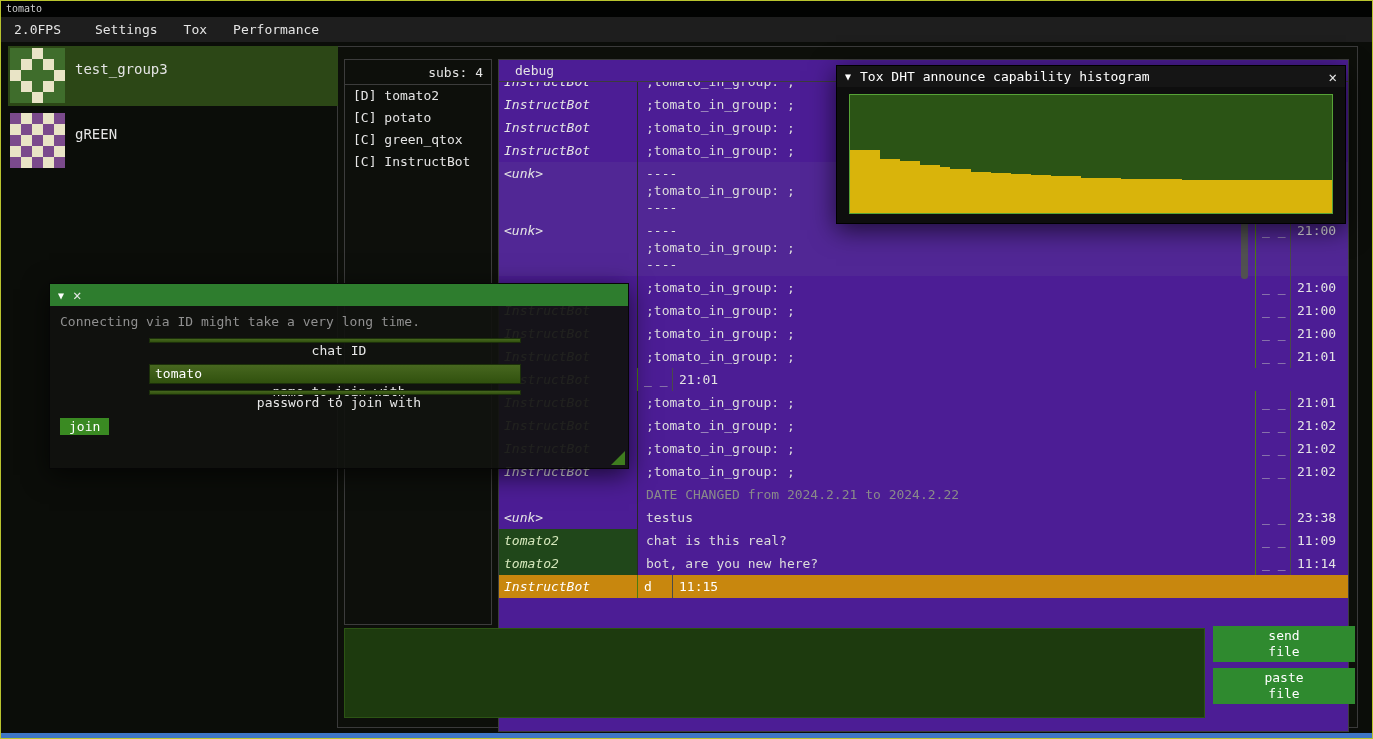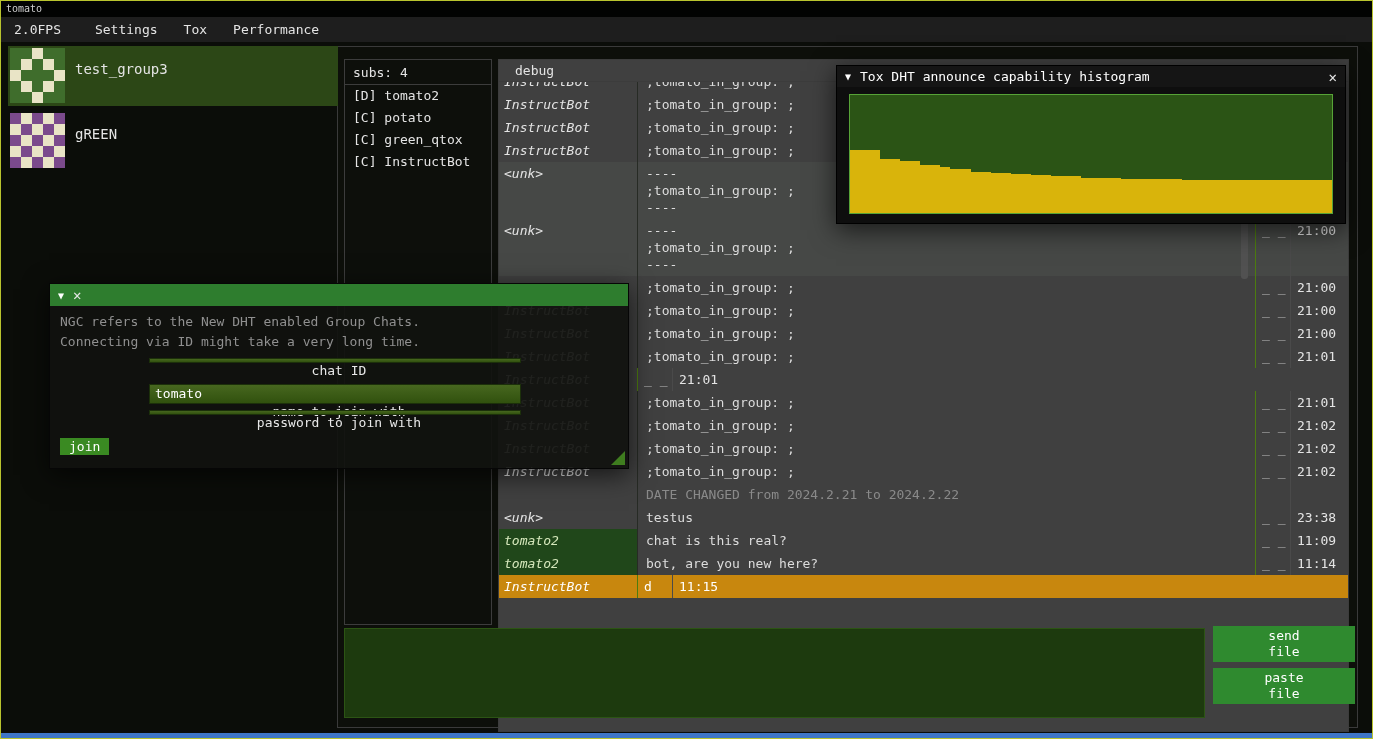--- a/index.html
+++ b/index.html
@@ -23,26 +23,26 @@
   .sidebar{position:absolute;left:7px;top:45px;width:330px;}
   .group{display:flex;height:60px;margin-bottom:5px;padding:2px;box-sizing:border-box;}
   .group.selected{background:#2c4716;}
   .avatar{width:55px;height:55px;display:grid;grid-template-columns:repeat(5,1fr);
     grid-template-rows:repeat(5,1fr);margin-right:10px;flex:none;}
   .group-name{font-size:14px;margin-top:13px;}
 
   
   .members{position:absolute;left:343px;top:58px;width:148px;height:566px;
     border:1px solid #3c3c3c;box-sizing:border-box;background:#0d0f0b;}
-  .members-header{padding:5px 8px 4px 8px;border-bottom:1px solid #3c3c3c;}
+  .members-header{padding:5px 8px 4px 8px;border-bottom:1px solid #3c3c3c;text-align:right;}
   .member{padding:2px 8px;line-height:18px;}
 
   
   .chat-panel{position:absolute;left:497px;top:58px;width:851px;height:673px;
-    border:1px solid #3c3c3c;box-sizing:border-box;background:#404040;overflow:hidden;}
+    border:1px solid #3c3c3c;box-sizing:border-box;background:#4c1d95;overflow:hidden;}
   .chat-tab-bar{height:21px;border-bottom:1px solid #3c3c3c;}
   .chat-tab{display:inline-block;padding:0 10px 0 16px;line-height:21px;}
   .chat-log{position:absolute;left:0;top:22px;right:0;bottom:0;overflow:hidden;}
   .crow{display:flex;align-items:stretch;}
   .chat-log .crow:first-child{margin-top:-12px;}
   .cell-name{width:138px;flex:none;padding:3px 0 3px 5px;line-height:17px;box-sizing:border-box;font-style:italic;}
   .cell-msg{flex:1;padding:3px 0 3px 8px;line-height:17px;border-left:1px solid #272b25;
     box-sizing:border-box;color:#dcdcdc;}
   .cell-msg div{white-space:pre;}
   .cell-flags{width:35px;flex:none;border-left:1px solid #4d7c0f;padding:3px 0 3px 6px;
@@ -419,21 +419,20 @@
         </div>
     </div>
   </div>
 
   <div class="float-window join-window">
     <div class="win-title">
       <span class="arrow">▼</span>
       <span class="close-x">✕</span>
     </div>
     <div class="join-body">
-      <div class="join-desc">NGC refers to the New DHT enabled Group Chats.</div>
       <div class="join-desc">Connecting via ID might take a very long time.</div>
       <div id="join-fields">
           <div class="jfield-row">
             <div class="jfield"></div>
             <div class="jfield-label">chat ID</div>
           </div>
           <div class="jfield-row">
             <div class="jfield">tomato</div>
             <div class="jfield-label">name to join with</div>
           </div>

